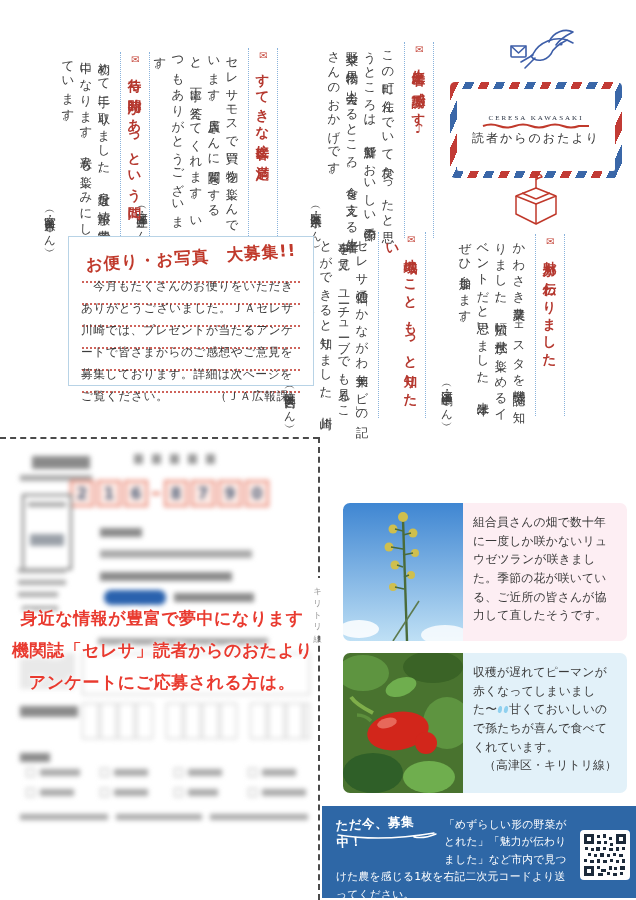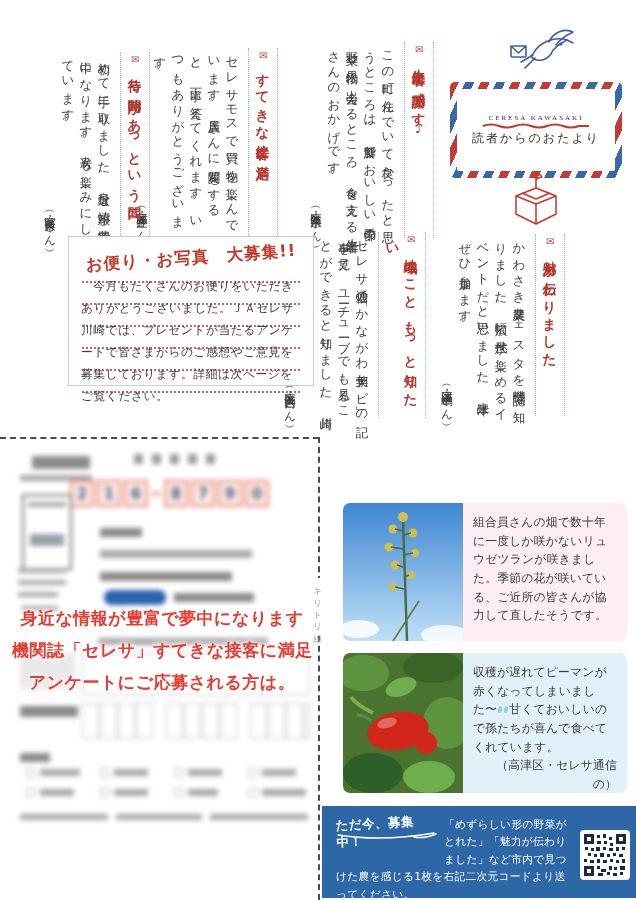--- a/index.html
+++ b/index.html
@@ -176,21 +176,21 @@
   </div>
 
   <div class="letter" style="right:210px;top:232px;height:186px;">
     <div class="ltitle"><span class="env">✉</span><span>地域のこと もっと知りたい</span></div>
     <div class="lbody">セレサ通信の「かながわ旬菜ナビ」の記事を見て、ユーチューブでも見ることができると知りました。川崎の紹介が楽しみです♪</div>
     <div class="lsig">（麻生区・宮内さん）</div>
   </div>
 
   <div class="recruit-box">
     <div class="rtitle">お便り・お写真　大募集!!</div>
-    <div class="rbody"><span>　今月もたくさんのお便りをいただきありがとうございました。ＪＡセレサ川崎では、プレゼントが当たるアンケートで皆さまからのご感想やご意見を募集しております。詳細は次ページをご覧ください。</span></div>
+    <div class="rbody"><span>　今月もたくさんのお便りをいただきありがとうございました。ＪＡセレサ川崎では、プレゼントが当たるアンケートで皆さまからのご感想やご意見を募集しております。詳細は次ページをご覧ください。</span><span class="rsig">（ＪＡ広報課）</span></div>
   </div>
 
   <div class="cutline-h"></div>
   <div class="cutline-v"></div>
   <div class="cut-label">キリトリ線</div>
 
   <div class="form-blur">
     <div class="fb-bar" style="left:20px;top:8px;width:58px;height:13px;"></div>
     <div class="f-title-sq" style="left:122px;top:6px;"></div>
     <div class="f-title-sq" style="left:140px;top:6px;"></div>
@@ -260,21 +260,21 @@
     <div class="chk" style="left:236px;top:340px;width:9px;height:9px;"></div>
       <div class="fb-lt" style="left:250px;top:341px;width:44px;height:7px;"></div>
 
     <div class="fb-lt" style="left:8px;top:366px;width:88px;height:6px;"></div>
     <div class="fb-lt" style="left:104px;top:366px;width:86px;height:6px;"></div>
     <div class="fb-lt" style="left:198px;top:366px;width:98px;height:6px;"></div>
   </div>
 
   <div class="form-overlay">
     <div>身近な情報が豊富で夢中になります</div>
-    <div>機関誌「セレサ」すてきな接客に満足</div>
+    <div>機関誌「セレサ」読者からのおたより</div>
     <div>アンケートにご応募される方は。</div>
   </div>
 
 
   <div class="photo-card card1">
     <svg class="photo" width="120" height="138" viewBox="0 0 120 138" preserveAspectRatio="none">
       <defs>
         <linearGradient id="sky" x1="0" y1="0" x2="0" y2="1">
           <stop offset="0" stop-color="#3f86d2"></stop>
             <stop offset="1" stop-color="#bfe0f5"></stop>
@@ -315,21 +315,21 @@
       <ellipse cx="86" cy="124" rx="26" ry="16" fill="#6fae4e"></ellipse>
       <ellipse cx="58" cy="34" rx="16" ry="9" fill="#6fae4e" transform="rotate(-20 58 34)"></ellipse>
       <path d="M30 60 C18 54, 12 50, 8 44" stroke="#7fae4a" stroke-width="4" fill="none"></path>
       <ellipse cx="55" cy="78" rx="31" ry="19" fill="#d2261b" transform="rotate(-10 55 78)"></ellipse>
       <circle cx="83" cy="90" r="11" fill="#d2261b"></circle>
       <ellipse cx="44" cy="70" rx="10" ry="5" fill="#f08575" opacity="0.7" transform="rotate(-15 44 70)"></ellipse>
       <path d="M28 68 C24 64, 20 62, 14 62" stroke="#5d8f3c" stroke-width="3.5" fill="none"></path>
     </svg>
     <div class="caption" style="background:#e2f1f9;">
       <span>収穫が遅れてピーマンが赤くなってしまいました〜</span><span class="droplet-icon"><i></i><i></i></span><span>甘くておいしいので孫たちが喜んで食べてくれています。</span>
-      <span class="sig">（高津区・セレサ通信の）</span>
+      <span class="sig">（高津区・キリトリ線）</span>
     </div>
   </div>
 
   <div class="banner">
     <div class="badge-wrap">
       <span class="badge">ただ今、募集中！</span>
       <svg class="swoosh" width="104" height="10" viewBox="0 0 104 10">
         <path d="M2 4 Q46 11 98 2 M78 6 Q88 8 100 3" fill="none" stroke="#ffffff" stroke-width="1.4" stroke-linecap="round"></path>
       </svg>
     </div>

